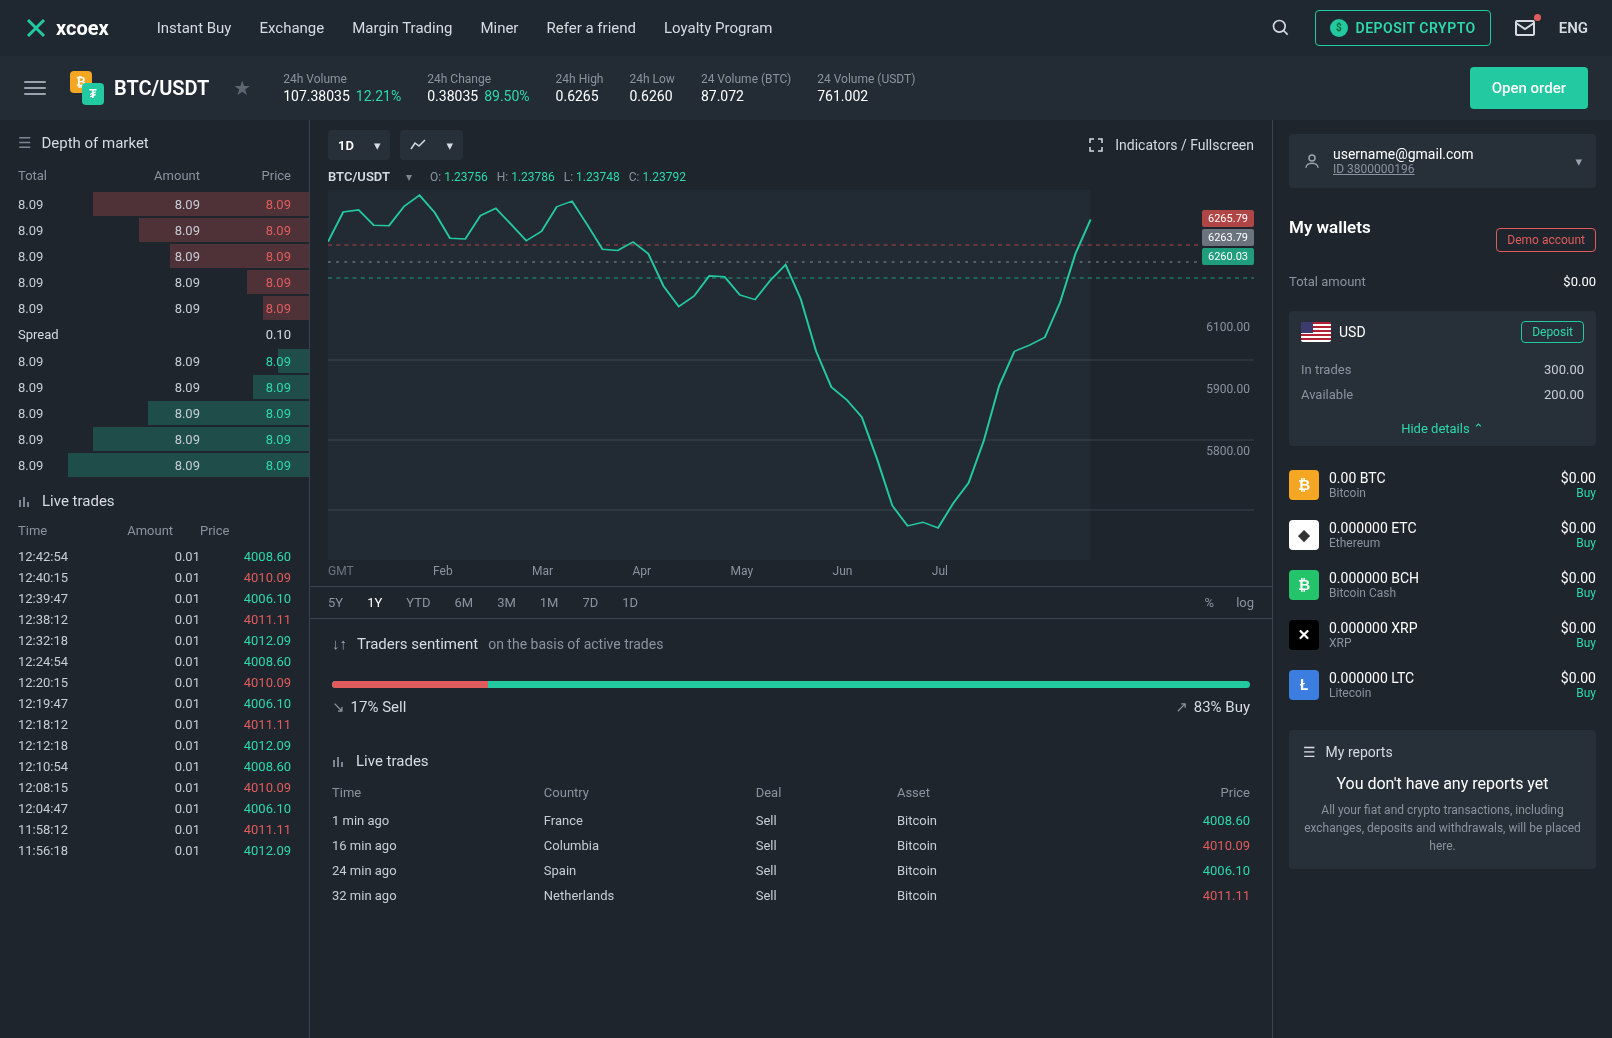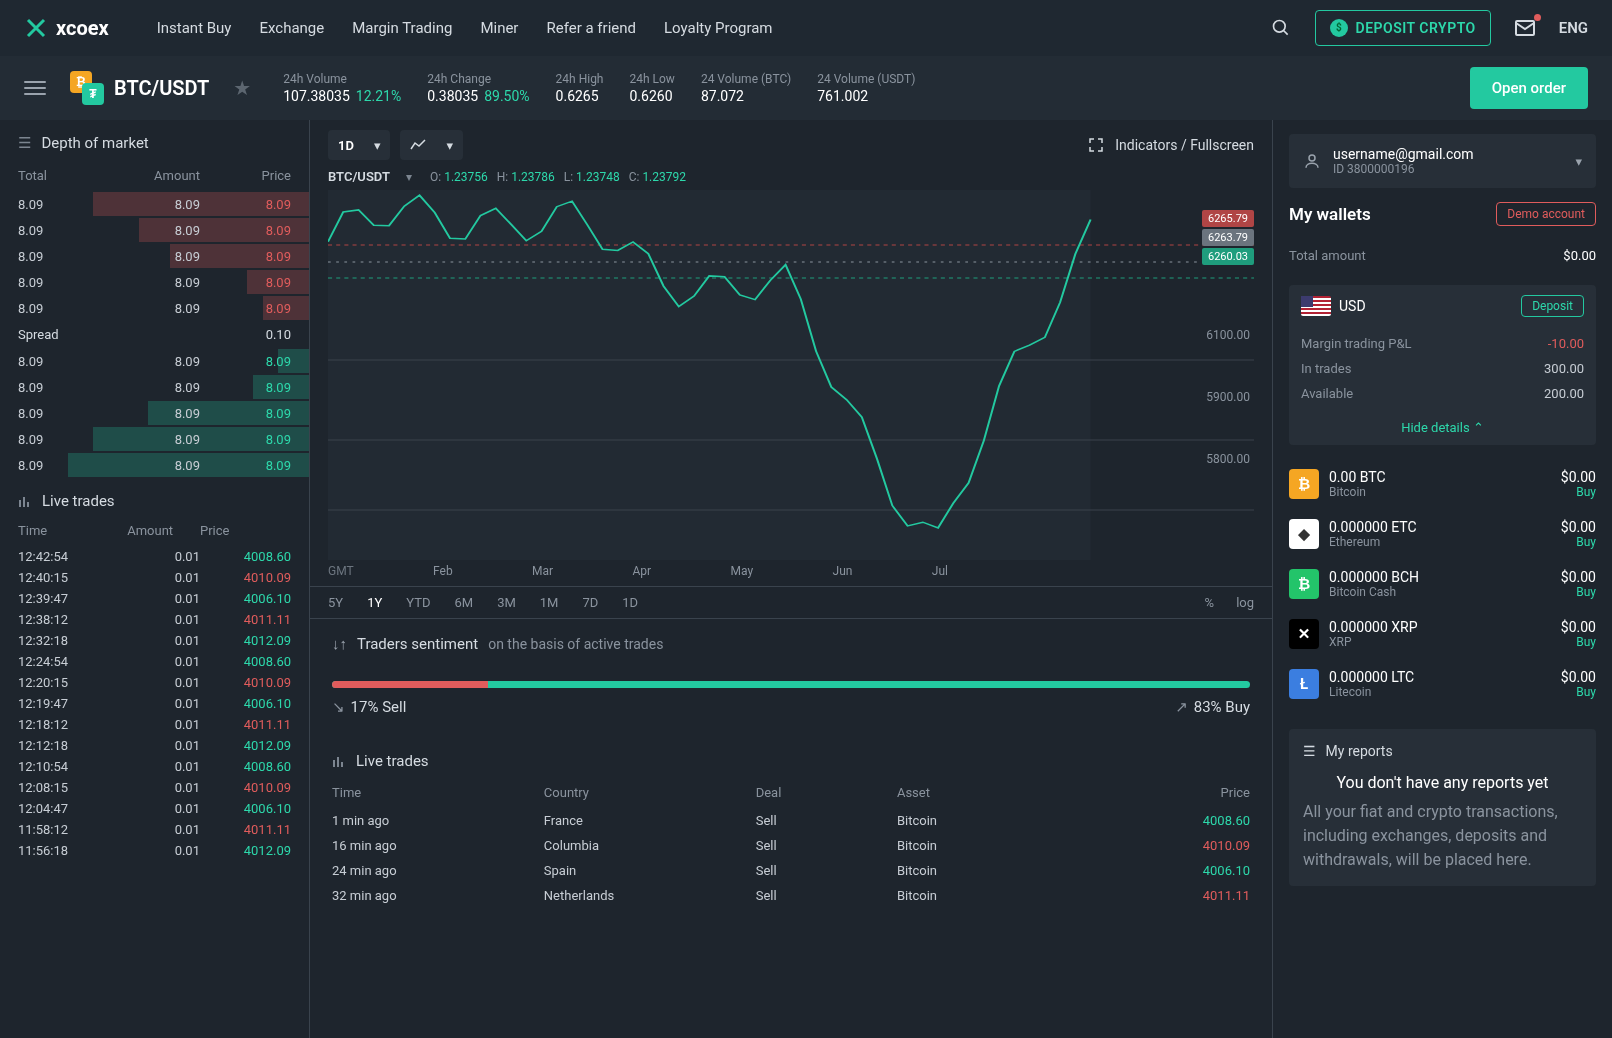--- a/index.html
+++ b/index.html
@@ -85,21 +85,21 @@
 .chart-area{position:relative;padding:0 18px;}
 .chart-head{display:flex;align-items:center;gap:18px;color:var(--txt2);font-size:12px;margin-bottom:6px;}
 .chart-head .pair{color:#d5dbe1;font-weight:600;font-size:13px;width:60px;line-height:1.1;}
 .ohlc span.g{color:var(--greenBright);}
 .chart-svg{width:100%;height:370px;}
 .chart-labels{position:absolute;right:18px;top:40px;display:flex;flex-direction:column;gap:2px;}
 .chart-lbl{font-size:11px;padding:2px 6px;color:#fff;border-radius:2px;text-align:right;}
 .chart-lbl.red{background:#b04545;}
 .chart-lbl.gray{background:#6b747e;}
 .chart-lbl.green{background:#1f9d7d;}
-.yticks{position:absolute;right:22px;top:150px;display:flex;flex-direction:column;gap:48px;color:var(--txt2);font-size:12px;text-align:right;margin-top:8px;}
+.yticks{position:absolute;right:22px;top:150px;display:flex;flex-direction:column;gap:48px;color:var(--txt2);font-size:12px;text-align:right;}
 .xaxis{display:flex;gap:0;color:var(--txt2);font-size:12px;padding:4px 0 8px 50px;justify-content:space-between;width:620px;}
 .xaxis span:first-child{margin-left:-50px;color:#6c757f;}
 .range-row{display:flex;gap:24px;padding:8px 18px;color:var(--txt2);font-size:13px;border-top:1px solid var(--line);border-bottom:1px solid var(--line);}
 .range-row .act{color:#fff;font-weight:400;}
 .range-row .right{margin-left:auto;display:flex;gap:22px;}
 
 
 .sentiment{padding:16px 22px;}
 .sent-title{display:flex;align-items:center;gap:10px;font-size:15px;color:#d5dbe1;}
 .sent-title .sub{color:var(--txt2);font-size:14px;}
@@ -114,26 +114,26 @@
 .ltb-head{color:var(--txt2);padding-bottom:8px;}
 .ltb-row .c5{text-align:right;}
 .ltb-head .c5{text-align:right;}
 .ltb-row.green .c5{color:var(--greenBright);}
 .ltb-row.red .c5{color:var(--red);}
 
 
 .user-card{margin:14px 16px 0;background:var(--bg3);border-radius:4px;padding:12px 14px;display:flex;align-items:center;gap:12px;cursor:pointer;}
 .user-card .uic{color:#9aa3ad;}
 .user-card .info .em{color:#fff;font-size:14px;}
-.user-card .info .uid{color:var(--txt2);font-size:12px;}
+.user-card .info .uid{color:var(--txt2);font-size:12px;text-decoration:underline;}
 .user-card .chev{margin-left:auto;color:#9aa3ad;}
 
 .wallets-head{display:flex;align-items:center;justify-content:space-between;padding:0 16px;}
 .wallets-head h3{color:#fff;font-size:17px;font-weight:600;}
-.demo{border:1px solid var(--red);color:var(--red);border-radius:4px;padding:4px 10px;font-size:12px;cursor:pointer;}
+.demo{border:1px solid var(--red);color:var(--red);border-radius:4px;padding:4px 10px;font-size:12px;cursor:pointer;margin-top:26px;}
 .total-row{display:flex;justify-content:space-between;padding:8px 16px;color:var(--txt2);}
 .total-row .v{color:#fff;}
 
 .wallet{margin:0 16px;border-radius:4px;}
 .wallet.primary{background:var(--bg3);}
 .w-head{display:flex;align-items:center;gap:8px;padding:10px 12px;}
 .flag{width:30px;height:20px;border-radius:2px;background:linear-gradient(to bottom,#b22234 10%,#fff 10%,#fff 20%,#b22234 20%,#b22234 30%,#fff 30%,#fff 40%,#b22234 40%,#b22234 50%,#fff 50%,#fff 60%,#b22234 60%,#b22234 70%,#fff 70%,#fff 80%,#b22234 80%,#b22234 90%,#fff 90%);position:relative;}
 .flag::before{content:"";position:absolute;top:0;left:0;width:12px;height:11px;background:#3c3b6e;}
 .w-head .cur{color:#fff;font-size:14px;}
 .w-head .dep{margin-left:auto;border:1px solid var(--green);color:var(--greenBright);border-radius:4px;padding:3px 10px;font-size:12px;cursor:pointer;}
@@ -152,21 +152,21 @@
 .coin-ic.ltc{background:#3b7ee0;}
 .coin-info .amt{color:#fff;font-size:14px;}
 .coin-info .nm{color:var(--txt2);font-size:12px;}
 .coin-right{margin-left:auto;text-align:right;}
 .coin-right .bal{color:#fff;font-size:14px;}
 .coin-right .buy{color:var(--greenBright);font-size:12px;cursor:pointer;}
 
 .reports{margin:6px 16px 0;background:var(--bg3);border-radius:4px;padding:14px;}
 .reports .rt{display:flex;align-items:center;gap:10px;color:#d5dbe1;font-size:14px;}
 .reports .empty{text-align:center;color:#fff;font-size:16px;margin-top:14px;}
-.reports .desc{color:var(--txt2);font-size:16px;margin-top:8px;line-height:1.5;}
+.reports .desc{text-align:center;color:var(--txt2);font-size:12px;margin-top:8px;line-height:1.5;}
 
 svg{display:block;}
 </style>
 </head>
 <body>
 
 <div class="header">
   <div class="logo">
     <svg class="logo-mark" viewBox="0 0 24 24">
         <path d="M4 4 L20 20 M20 4 L4 20" stroke="#23c9a0" stroke-width="3" fill="none"></path>
@@ -599,24 +599,20 @@
     </div>
 
     <div class="wallet primary">
       <div class="w-head">
         <div class="flag"></div>
         <span class="cur">USD</span>
         <span class="dep">Deposit</span>
       </div>
       <div class="w-rows" id="usd-rows">
           <div class="w-row">
-            <span class="k">Margin trading P&amp;L</span>
-            <span class="v red">-10.00</span>
-          </div>
-          <div class="w-row">
             <span class="k">In trades</span>
             <span class="v ">300.00</span>
           </div>
           <div class="w-row">
             <span class="k">Available</span>
             <span class="v ">200.00</span>
           </div>
         </div>
       <div class="hide-det">
         <span>Hide details</span> <span>⌃</span>

